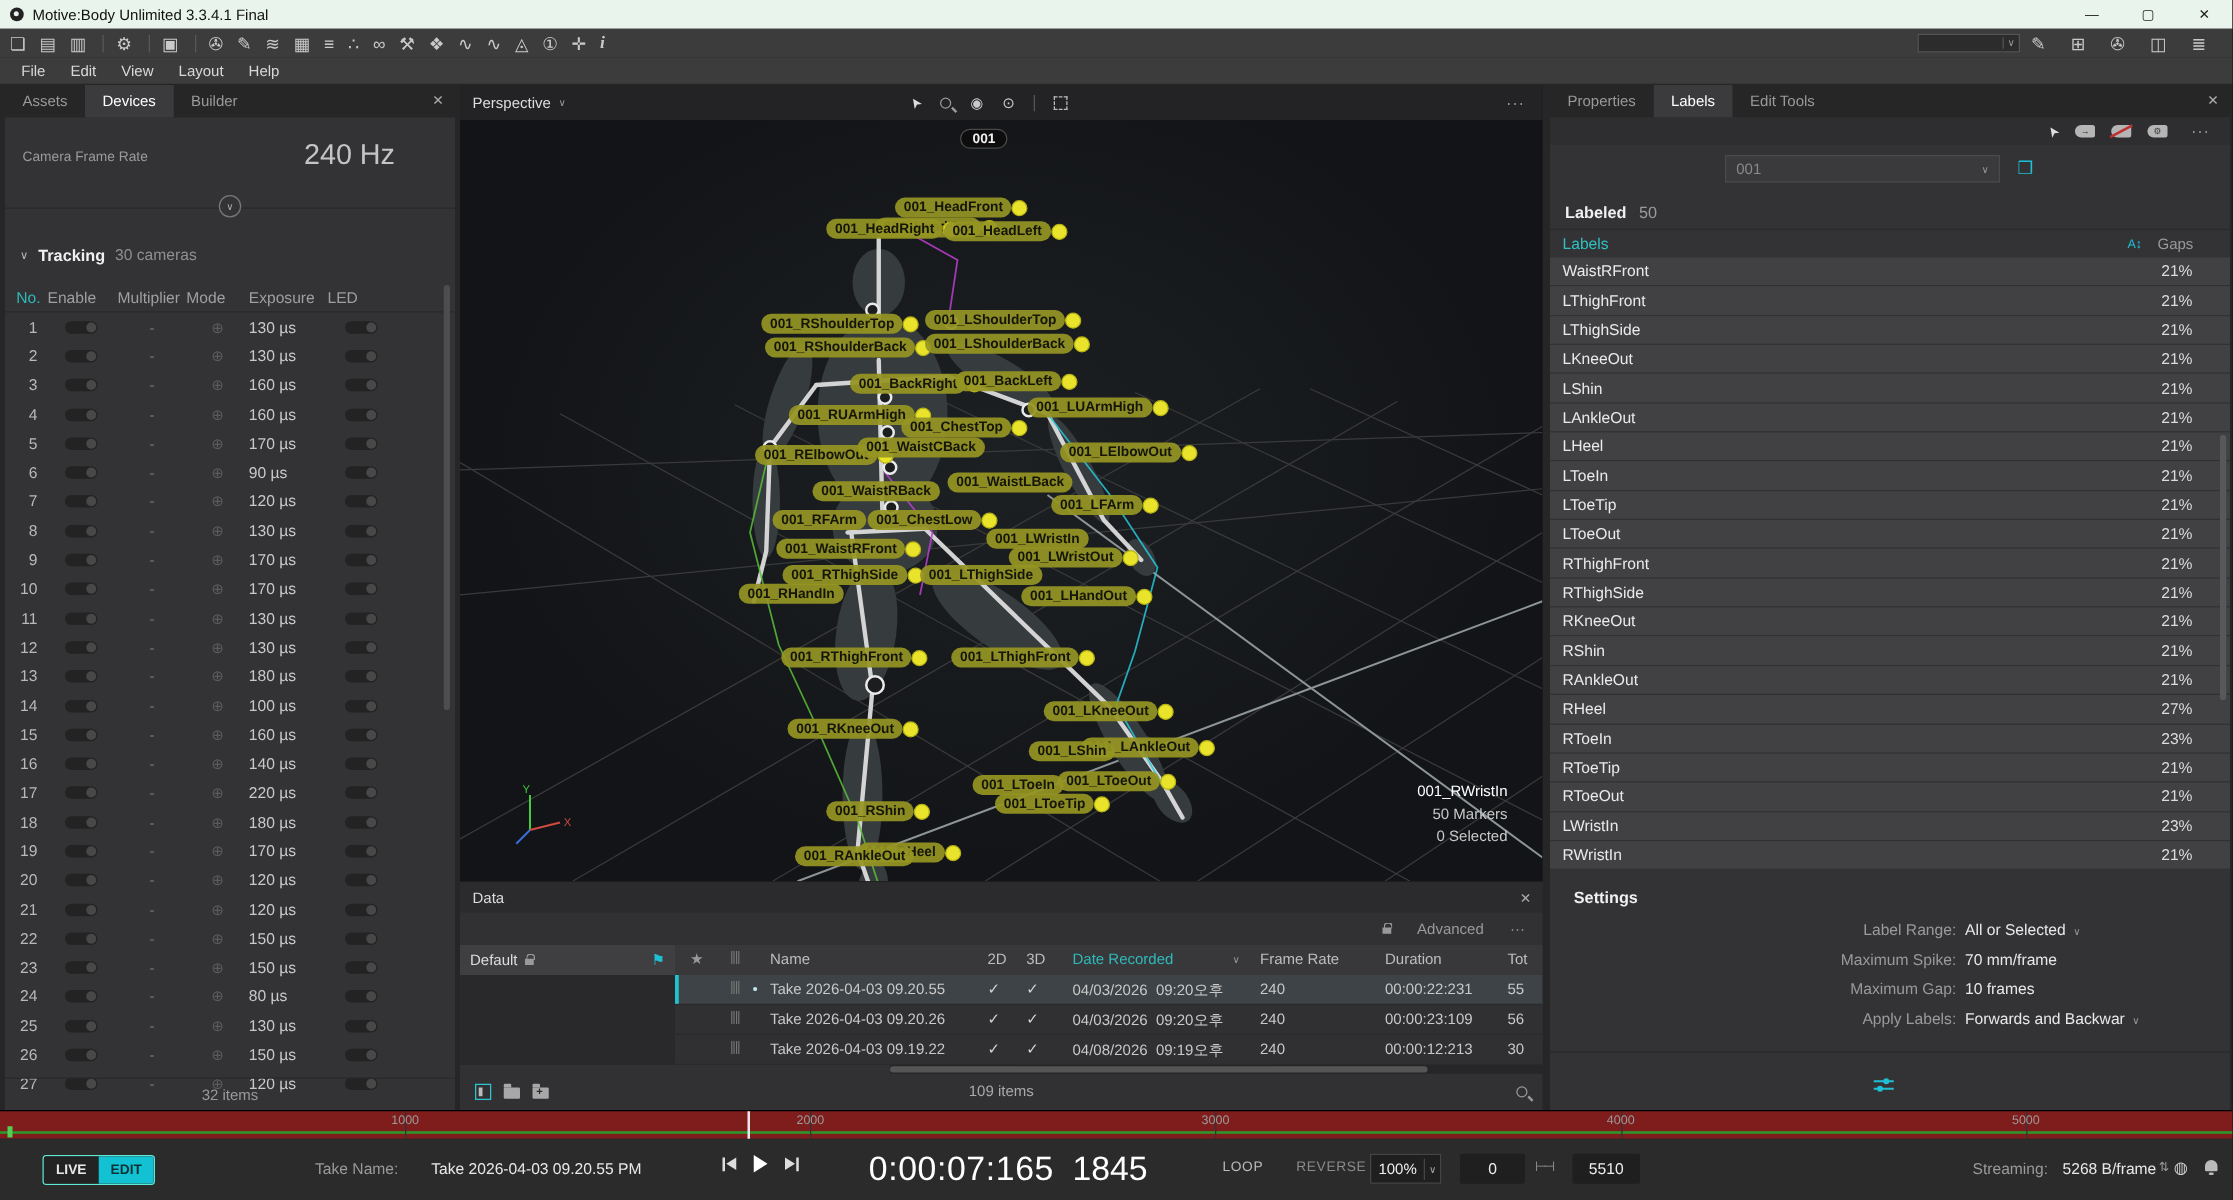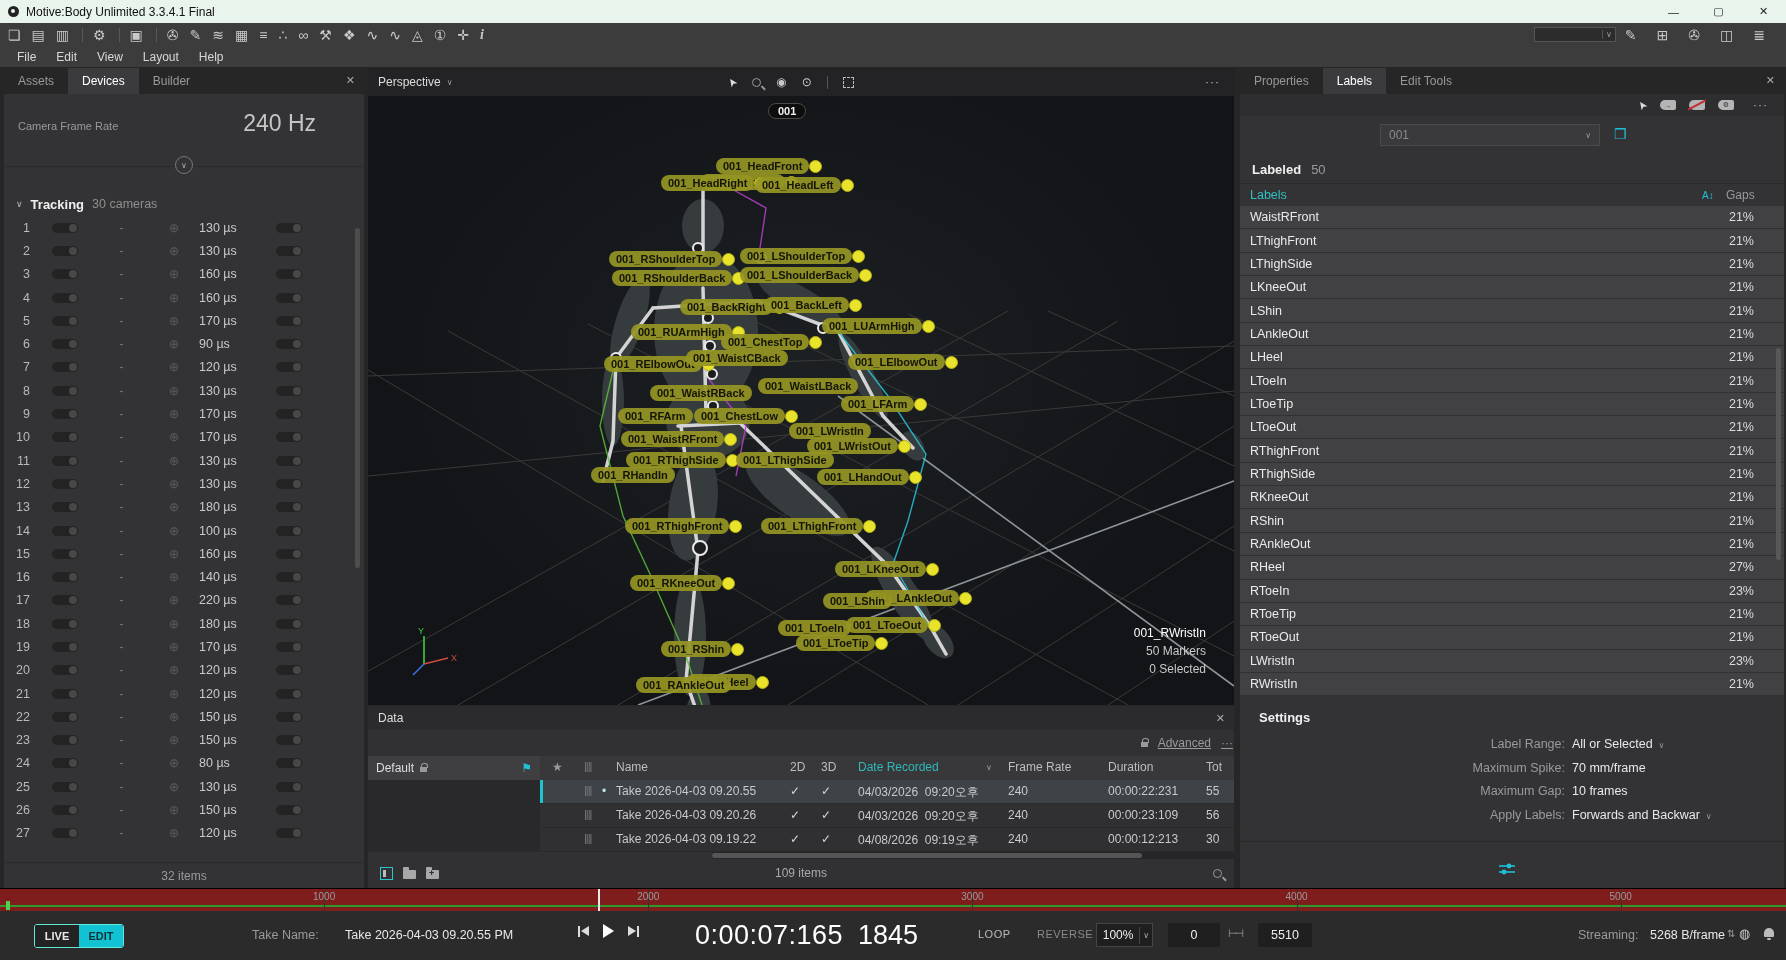--- a/index.html
+++ b/index.html
@@ -84,21 +84,21 @@
   .asset-tag { position:absolute; left:400px; top:7px; background:#0d0d0d; border:1px solid #4a4a4a; color:#f0f0f0;
     font-size:11px; font-weight:bold; border-radius:8px; padding:1px 9px; }
   .vp-overlay { position:absolute; right:28px; top:528px; text-align:right; font-size:12px; color:#c9c9c9; line-height:18px; }
   .vp-overlay .l1 { color:#fff; }
   .gizmo { position:absolute; left:36px; top:528px; width:60px; height:60px; font-size:10px; }
 
   
   #data-panel { left:368px; top:706px; width:866px; height:182px; position:absolute; background:#313134; }
   .dp-title { height:24px; background:#2b2b2d; display:flex; align-items:center; padding:0 10px; font-size:12px; color:#ddd; position:relative; }
   .dp-title .close-x { top:6px; }
-  .dp-adv { height:26px; display:flex; align-items:center; justify-content:flex-end; gap:10px; padding-right:1px; font-size:12px; color:#9a9a9a;text-decoration:underline; }
+  .dp-adv { height:26px; display:flex; align-items:center; justify-content:flex-end; gap:21px; padding-right:14px; font-size:12px; color:#9a9a9a; }
   .mini-lock { width:7px; height:5px; background:#999; position:relative; display:inline-block; margin-top:3px; }
   .mini-lock::before { content:''; position:absolute; left:1px; top:-4px; width:5px; height:4px;
     border:1.5px solid #999; border-bottom:none; border-radius:3px 3px 0 0; }
   .dp-body { position:relative; height:96px; display:flex; }
   .dp-groups { width:172px; background:#29292c; }
   .dp-group-cell { height:24px; background:#3f3f42; display:flex; align-items:center; padding:0 8px; gap:6px; font-size:12px; color:#ddd; }
   .dp-group-cell .flag { margin-left:auto; color:#1fc0d6; font-size:12px; }
   .dp-table { position:relative; flex:1; }
   .take-hrow, .take-row { position:relative; height:24px; font-size:12px; }
   .take-hrow { background:#38383b; color:#bdbdbd; }
@@ -276,20 +276,28 @@
       <span class="cfr-value">240 Hz</span>
     </div>
     <div class="lp-divider">
       <span class="chev-circle">∨</span>
     </div>
     <div class="tracking-row">
       <span class="tchev">∨</span>
       <span class="tracking-title">Tracking</span>
       <span class="tracking-sub">30 cameras</span>
     </div>
+    <div class="cam-grid cam-header">
+        <span class="h-no">No.</span>
+        <span>Enable</span>
+        <span>Multiplier</span>
+        <span>Mode</span>
+        <span>Exposure</span>
+        <span>LED</span>
+      </div>
     <div class="cam-body">
         <div class="cam-row">
           <span class="c-no">1</span>
           <span class="toggle"></span>
           <span class="c-mult">-</span>
           <span class="c-mode">⊕</span>
           <span class="c-exp">130 µs</span>
           <span class="toggle"></span>
         </div>
         <div class="cam-row">

